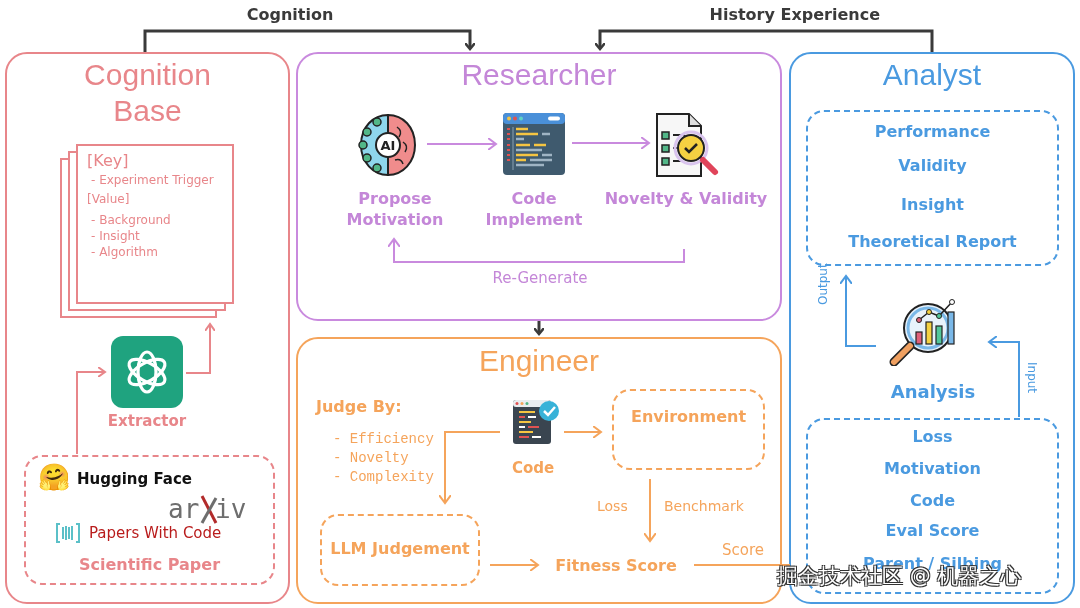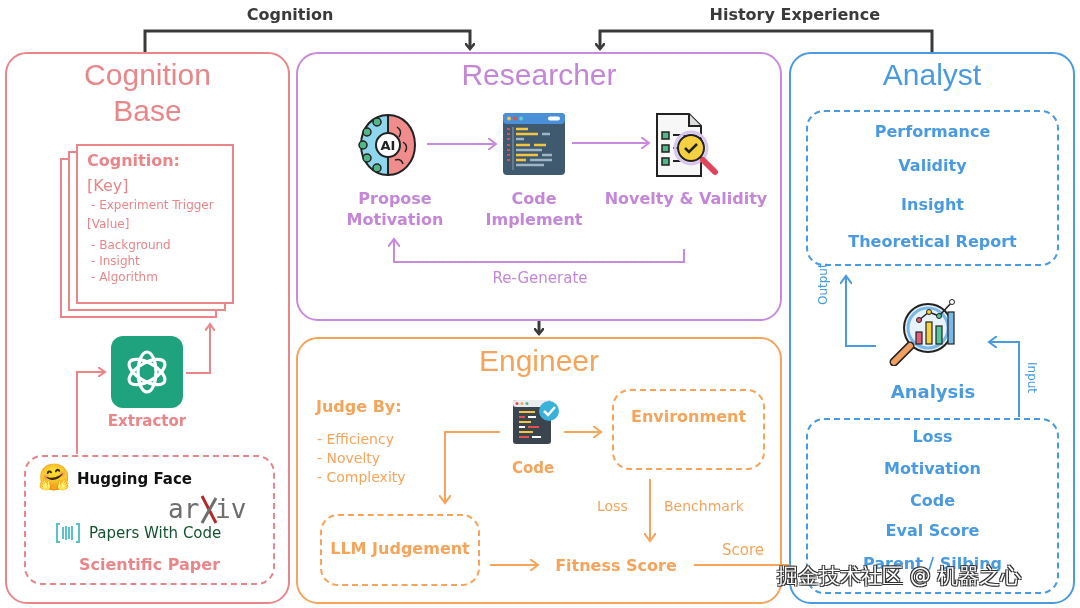--- a/index.html
+++ b/index.html
@@ -84,21 +84,20 @@
 </svg>
 
 <div class="title c-pink" style="left:5px;top:57px;width:285px;">
   <div>Cognition</div>
   <div>Base</div>
 </div>
 
 <div class="stack-card" style="left:60px;top:158px;width:157px;height:160px;"></div>
 <div class="stack-card" style="left:68px;top:151px;width:158px;height:160px;"></div>
 <div class="stack-card" style="left:76px;top:144px;width:158px;height:160px;padding:5px 0 0 9px;">
-  <div class="c-pink" style="font-weight:bold;font-size:16px;margin-bottom:6px;">Cognition:</div>
   <div class="c-pink" style="font-size:16px;margin-bottom:3px;">[Key]</div>
   <div class="c-pink" style="font-size:12px;padding-left:4px;margin-bottom:5px;">- Experiment Trigger</div>
   <div class="c-pink" style="font-size:12px;margin-bottom:6px;">[Value]</div>
   <div class="c-pink" style="font-size:12px;padding-left:4px;line-height:16px;">- Background</div>
   <div class="c-pink" style="font-size:12px;padding-left:4px;line-height:16px;">- Insight</div>
   <div class="c-pink" style="font-size:12px;padding-left:4px;line-height:16px;">- Algorithm</div>
 </div>
 
 <div class="abs" style="left:111px;top:336px;width:72px;height:72px;background:#1fa37f;border-radius:12px;">
   <svg width="72" height="72" viewBox="0 0 72 72">
@@ -129,21 +128,21 @@
     <g stroke="#5bc0c8" stroke-width="2" fill="none">
       <path d="M4,2 L1,2 L1,20 L4,20"></path>
         <path d="M20,2 L23,2 L23,20 L20,20"></path>
       <path d="M7,5 L7,17"></path>
         <path d="M10,4 L10,18"></path>
         <path d="M13,5 L13,17"></path>
         <path d="M16,4 L16,18"></path>
     </g>
   </svg>
 </div>
-<div class="abs" style="left:89px;top:524px;font-size:15px;color:#14532d;">Papers With Code</div>
+<div class="abs" style="left:89px;top:524px;font-size:15px;color:#b91c1c;">Papers With Code</div>
 <div class="lbl-b c-pink" style="left:24px;top:555px;width:251px;">Scientific Paper</div>
 
 <div class="title c-purple" style="left:296px;top:57px;width:486px;">Researcher</div>
 
 <div class="abs" style="left:355px;top:112px;width:66px;height:66px;">
   <svg width="66" height="66" viewBox="0 0 66 66">
     <path d="M33,3 C18,3 6,15 6,33 C6,50 18,63 33,63 Z" fill="#8fd6ec" stroke="#222" stroke-width="2"></path>
     <path d="M33,3 C48,3 60,15 60,33 C60,50 48,63 33,63 Z" fill="#f08c8c" stroke="#222" stroke-width="2"></path>
     <g fill="#52b788" stroke="#222" stroke-width="1.5">
       <circle cx="12" cy="20" r="4"></circle>
@@ -227,21 +226,21 @@
 </div>
 <div class="lbl-b c-purple" style="left:600px;top:189px;width:172px;">
   <div>Novelty &amp; Validity</div>
 </div>
 
 <div class="lbl c-purple" style="left:460px;top:269px;width:160px;text-align:center;font-size:15px;">Re-Generate</div>
 
 <div class="title c-orange" style="left:296px;top:343px;width:486px;">Engineer</div>
 
 <div class="abs c-orange" style="left:316px;top:397px;font-weight:bold;font-size:16px;">Judge By:</div>
-<div class="abs c-orange" style="left:317px;top:430px;font-size:14px;line-height:19px;">
+<div class="abs c-orange" style="left:333px;top:430px;font-size:14px;line-height:19px;font-family:Liberation Mono, monospace;">
   <div>- Efficiency</div>
   <div>- Novelty</div>
   <div>- Complexity</div>
 </div>
 
 <div class="abs" style="left:511px;top:398px;width:50px;height:48px;">
   <svg width="50" height="48" viewBox="0 0 50 48">
     <rect x="2" y="2" width="38" height="44" rx="3" fill="#3a4550"></rect>
     <rect x="2" y="2" width="38" height="7" rx="3" fill="#e9edf0"></rect>
     <circle cx="6" cy="5.5" r="1.5" fill="#e05252"></circle>

